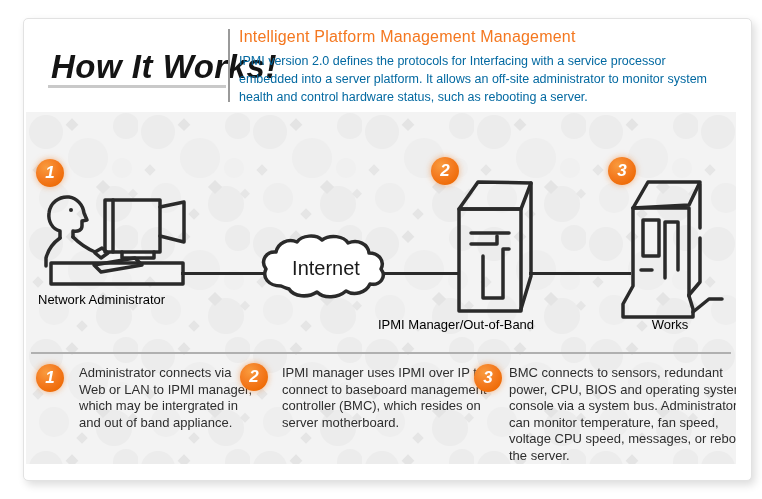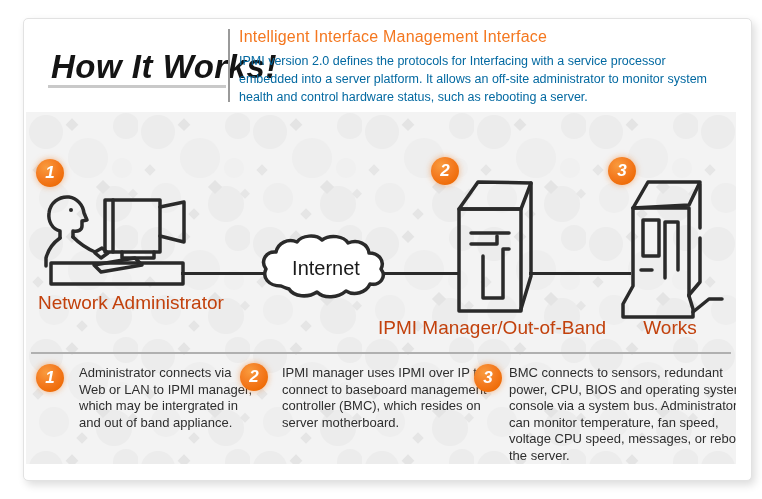--- a/index.html
+++ b/index.html
@@ -43,21 +43,21 @@
 
   .badge {
     position:absolute; width:28px; height:28px; border-radius:50%;
     background:radial-gradient(circle at 36% 30%, #f99b3e 0%, #f47b20 45%, #ee6a04 80%);
     box-shadow:0 0 6px rgba(244,124,32,0.55);
     color:#ffffff; font-size:17px; font-weight:bold; font-style:italic;
     display:flex; align-items:center; justify-content:center;
   }
 
   .node-label {
-    position:absolute; font-size:19px; color:#c2410c; white-space:nowrap;
+    position:absolute; font-size:13px; color:#000000; white-space:nowrap;
   }
   .conn { position:absolute; height:3px; background:#2a2a2a; }
 
   .figure { position:absolute; }
 
   .separator {
     position:absolute; left:5px; top:240px; width:700px; height:2px;
     background:#b0b0b0;
   }
 
@@ -71,21 +71,21 @@
 </head>
 <body>
 
 <div class="card">
 
   <div class="hiw-title">How It Works!</div>
   <div class="hiw-underline"></div>
   <div class="divider-v"></div>
 
   <div class="header-right">
-    <div class="ipmi-title">Intelligent Interface Management Interface</div>
+    <div class="ipmi-title">Intelligent Platform Management Management</div>
     <div class="ipmi-desc">IPMI version 2.0 defines the protocols for Interfacing with a service processor embedded into a server platform. It allows an off-site administrator to monitor system health and control hardware status, such as rebooting a server.</div>
   </div>
 
   <div class="panel">
 
     <svg class="pattern-bg" width="710" height="352">
       <defs>
         <pattern id="bgpat" width="112" height="112" patternUnits="userSpaceOnUse">
           <rect width="112" height="112" fill="#f3f3f3"></rect>
           <circle cx="20" cy="20" r="17" fill="#ececec"></circle>
@@ -132,21 +132,21 @@
     </svg>
 
     <svg class="figure" style="left:425px; top:64px;" width="85" height="142" viewBox="0 0 85 142" fill="none" stroke="#2a2a2a" stroke-width="3.5" stroke-linecap="round" stroke-linejoin="round">
       <path d="M8,33 L27,6 L80,7 L70,33 Z"></path>
       <path d="M8,33 H70 V135 H8 Z"></path>
       <path d="M80,7 V100 L70,133"></path>
       <path d="M20,57 H58"></path>
       <path d="M20,68 H46 V60"></path>
       <path d="M32,80 V122 H52 V73 H58"></path>
     </svg>
-    <div class="node-label" style="left:352px; top:205px; width:220px; text-align:right;">IPMI Manager/Out-of-Band</div>
+    <div class="node-label" style="left:352px; top:205px; width:220px; text-align:left;">IPMI Manager/Out-of-Band</div>
 
     <svg class="figure" style="left:585px; top:64px;" width="115" height="148" viewBox="0 0 115 148" fill="none" stroke="#2a2a2a" stroke-width="3.5" stroke-linecap="round" stroke-linejoin="round">
       <path d="M22,32 L37,6 L89,6 L78,29 Z"></path>
       <path d="M22,32 H78 V120"></path>
       <path d="M22,32 V110 L12,128 V141 H82 V133 L78,120"></path>
       <path d="M82,136 L98,123 H111"></path>
       <path d="M89,8 V52"></path>
       <path d="M89,62 V106 L78,119"></path>
       <path d="M32,44 H48 V80 H32 Z"></path>
       <path d="M54,102 V46 H67 V94"></path>

